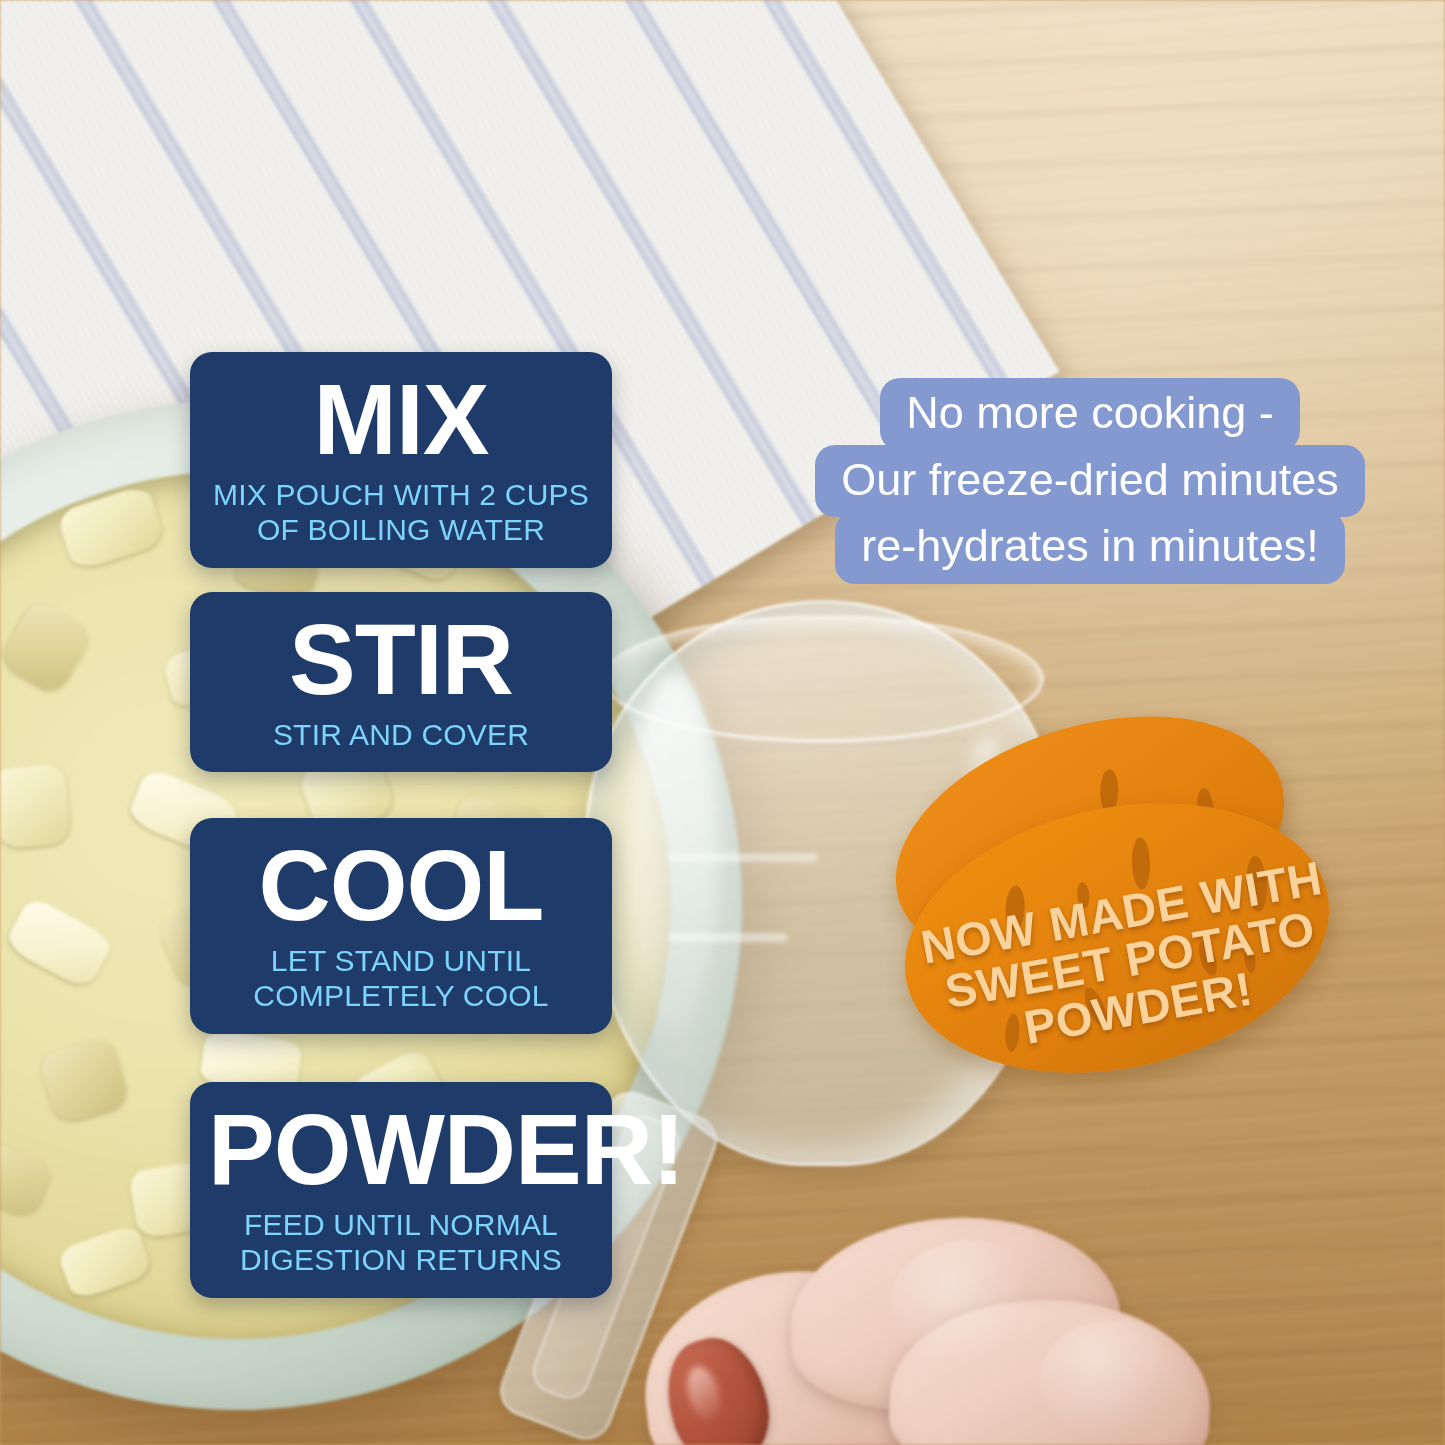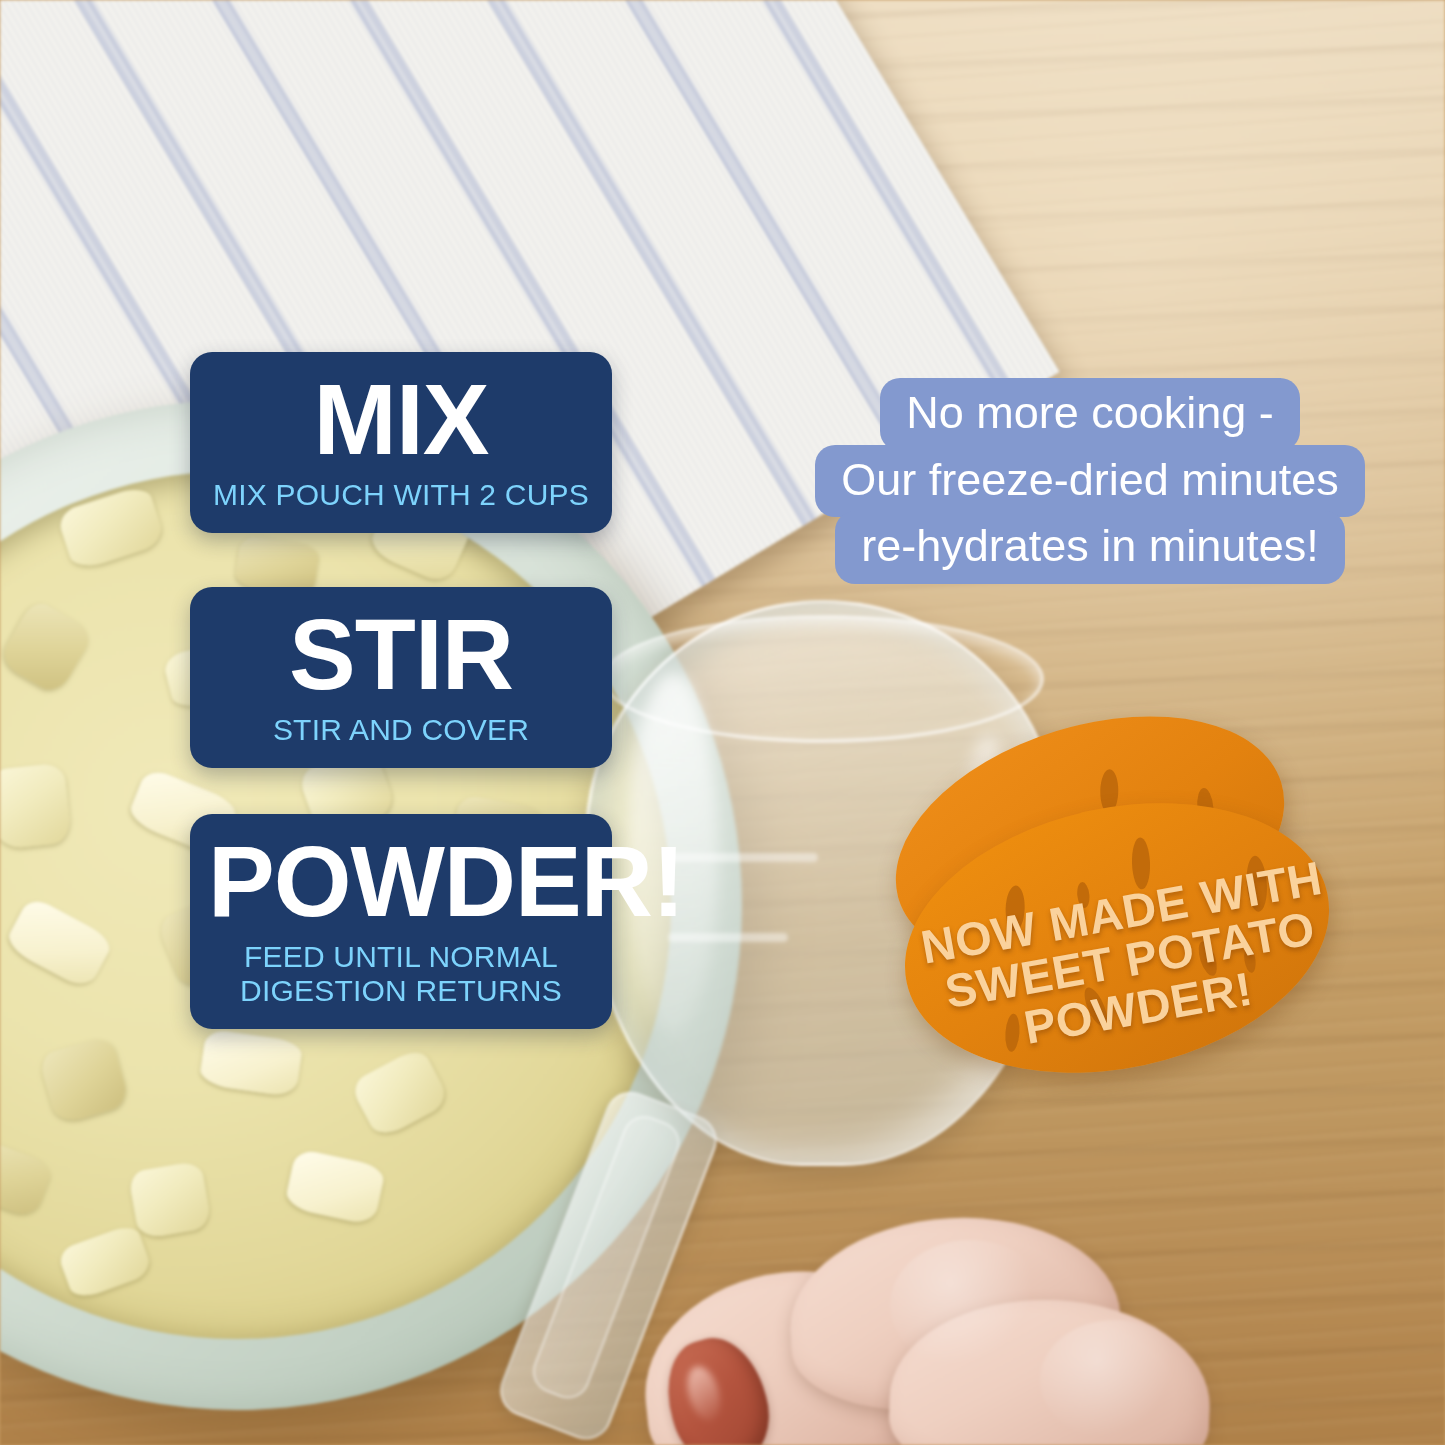--- a/index.html
+++ b/index.html
@@ -261,21 +261,21 @@
   }
   .card-sub{
     color:#7dd3fc;
     font-size:30px;
     line-height:1.16;
     margin-top:8px;
     letter-spacing:.2px;
   }
 
   
-  .card.c-mix   {margin-bottom:54px;}
+  .card.c-mix   {margin-bottom:24px;}
   .card.c-stir  {margin-bottom:46px;}
   .card.c-cool  {margin-bottom:48px;}
 
   
   .callout{
     position:absolute;left:770px;top:378px;width:640px;
   }
   .callout .ln{
     display:table;            
     margin:0 auto;
@@ -407,30 +407,38 @@
     </div>
   </div>
 
 
   <div class="steps">
 
     <div class="card c-mix">
       <div class="card-title">MIX</div>
       <div class="card-sub">
         <span>MIX POUCH WITH 2 CUPS</span><br>
+        <span>OF BOILING WATER</span>
       </div>
     </div>
 
     <div class="card c-stir">
       <div class="card-title">STIR</div>
       <div class="card-sub">
         <span>STIR AND COVER</span>
       </div>
     </div>
 
+    <div class="card c-cool">
+      <div class="card-title">COOL</div>
+      <div class="card-sub">
+        <span>LET STAND UNTIL</span><br>
+        <span>COMPLETELY COOL</span>
+      </div>
+    </div>
 
     <div class="card c-serve">
       <div class="card-title">POWDER!</div>
       <div class="card-sub">
         <span>FEED UNTIL NORMAL</span><br>
         <span>DIGESTION RETURNS</span>
       </div>
     </div>
 
   </div>

